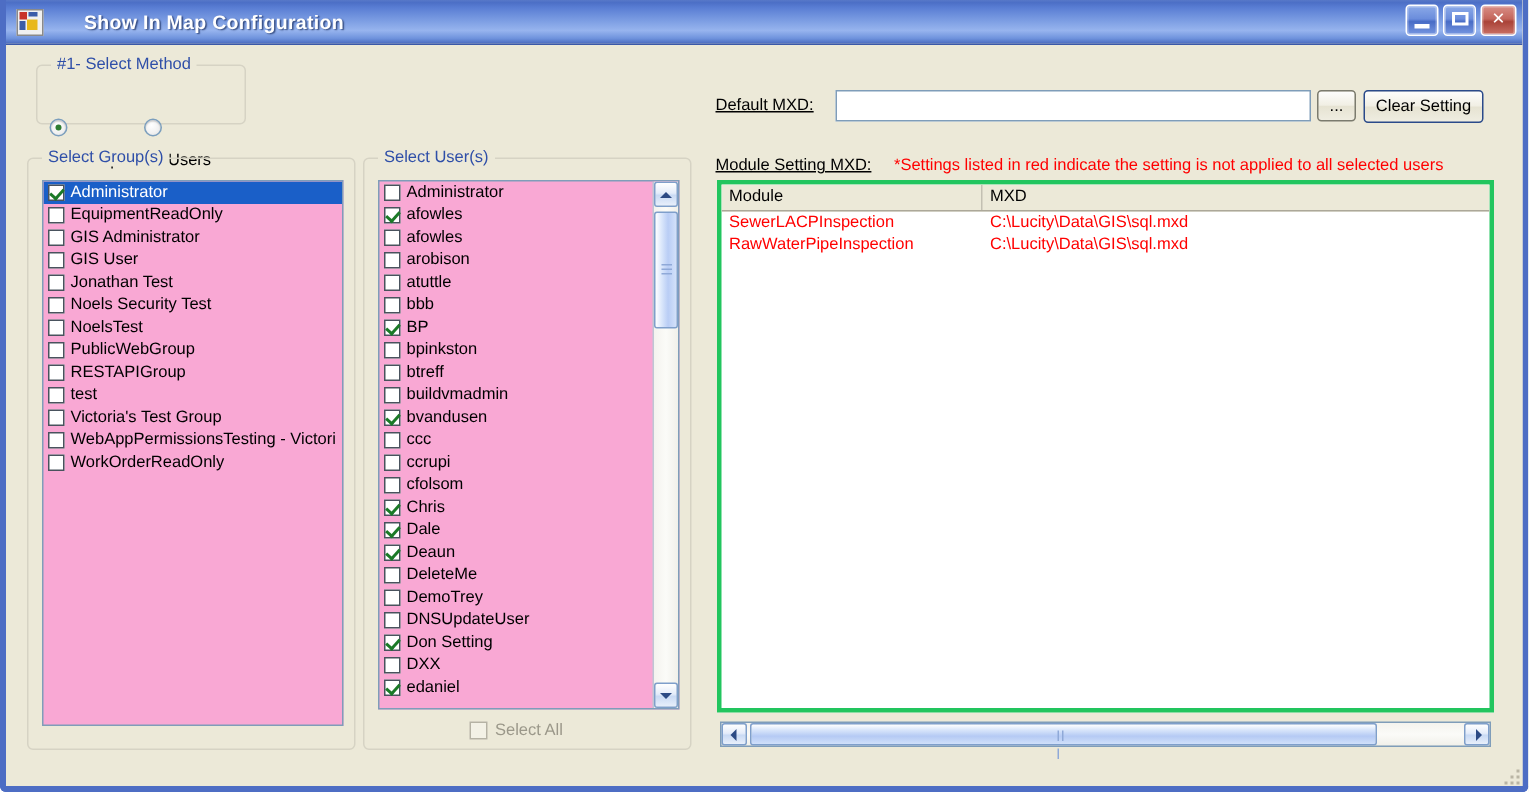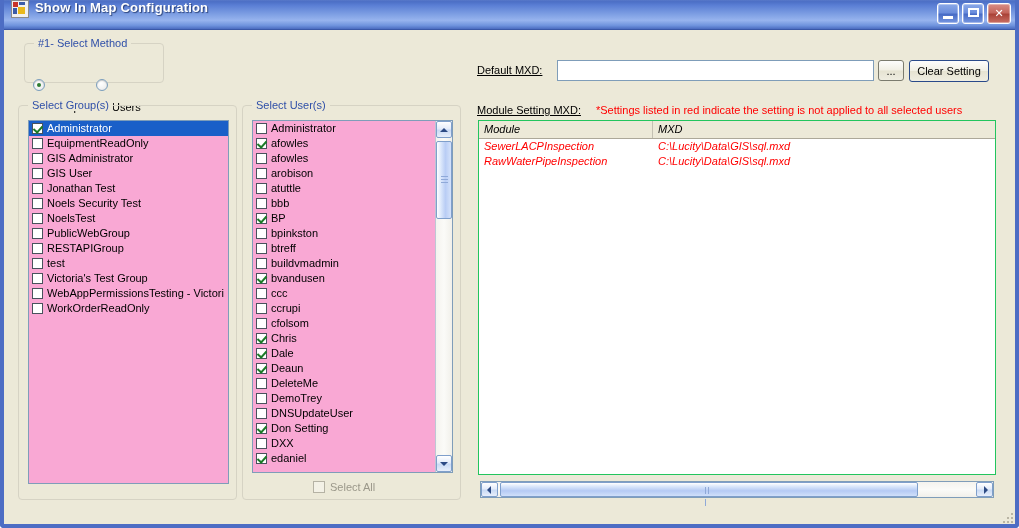--- a/index.html
+++ b/index.html
@@ -25,22 +25,24 @@
   }
   
   #titlebar {
     position: relative;
     height: 30px;
     background: linear-gradient(to bottom,
         #5878c8 0%, #4c6fc6 6%, #5a7ed4 18%,
         #7fa0e4 50%, #97b4ee 70%, #6f93dd 88%, #4b6cc0 100%);
     border-bottom: 1px solid #3a58a8;
     display: flex;
+    align-items: center;
     padding-left: 7px;
     box-sizing: border-box;
+    gap: 21px;
   }
   #app-icon {
     width: 16px; height: 16px;
     position: relative;
     flex: none;
     margin-right: 6px;
     background: #f0f0f0;
     border: 1px solid #8a8a8a;
   }
   #app-icon i {
@@ -328,24 +330,23 @@
   .red-note {
     position: absolute;
     font-size: 11px;
     color: #ff0000;
     white-space: nowrap;
   }
   
   #grid-panel {
     position: absolute;
     background: #ffffff;
-    border: 1px solid #22c55e;
+    border: 3px solid #22c55e;
     box-sizing: border-box;
     overflow: hidden;
-    font-style: italic;
   }
   #grid-header {
     position: absolute;
     left: 0; right: 0; top: 0;
     height: 18px;
     background: #ece9d8;
     border-bottom: 1px solid #aca899;
     display: flex;
     box-sizing: border-box;
   }

